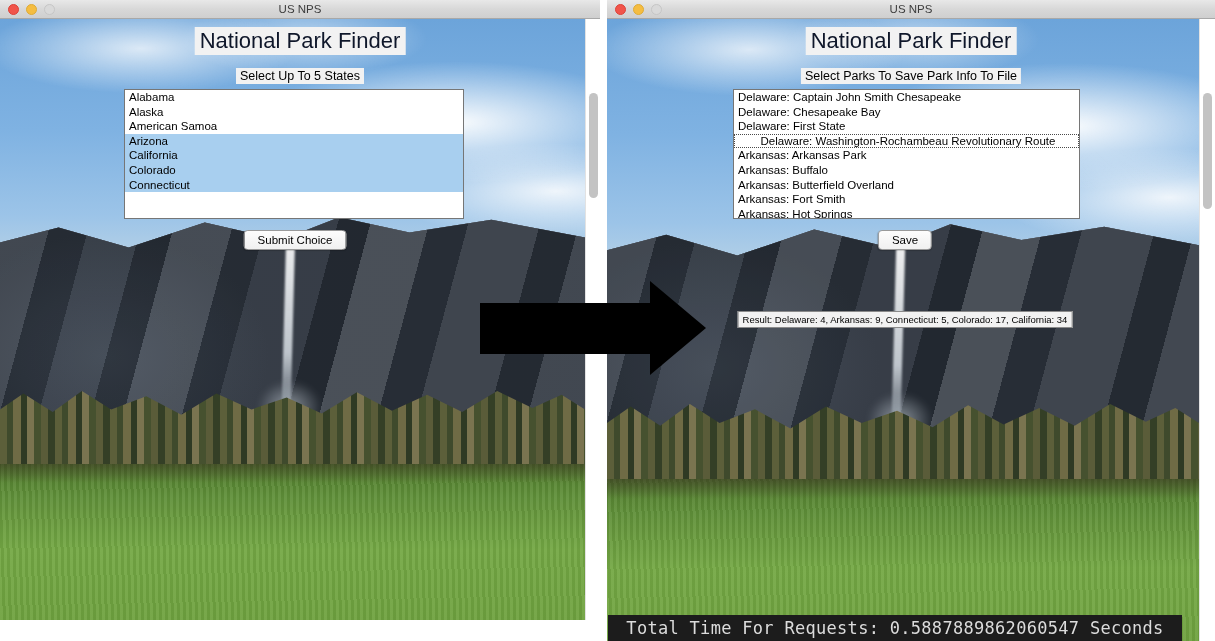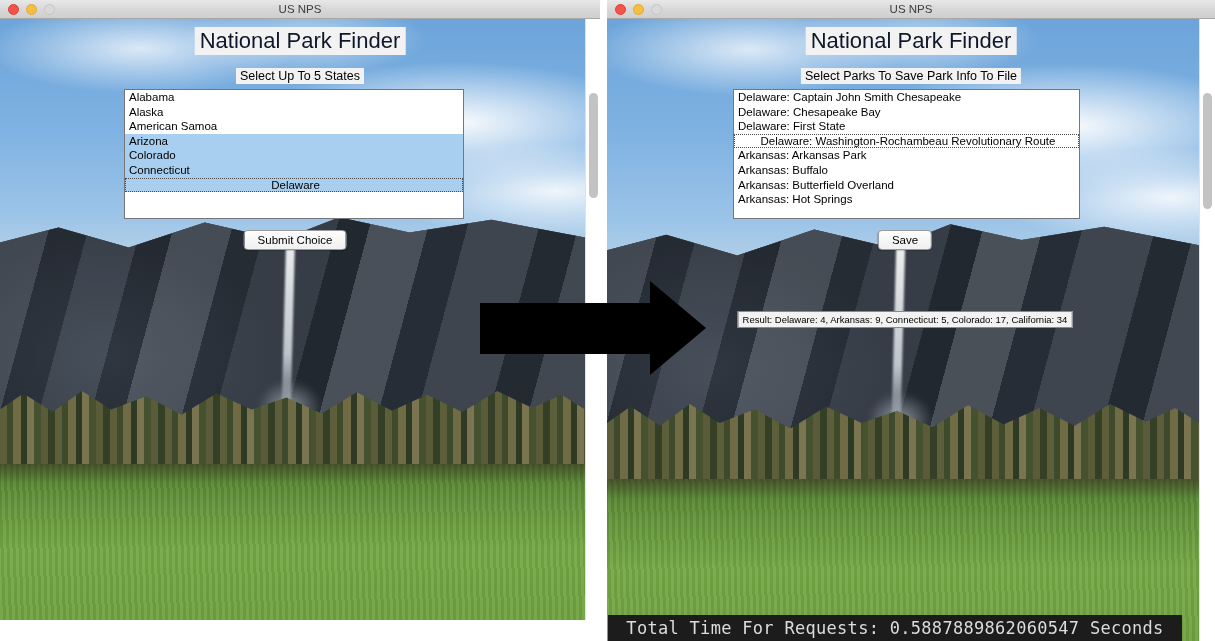--- a/index.html
+++ b/index.html
@@ -299,23 +299,23 @@
 
   <div class="app-title" style="top:27px;">National Park Finder</div>
 
   <div class="prompt-label" style="top:68px;">Select Up To 5 States</div>
 
   <div class="listbox" id="left-listbox" style="left:124px; top:89px; width:340px; height:130px;">
       <div class="list-row">Alabama</div>
       <div class="list-row">Alaska</div>
       <div class="list-row">American Samoa</div>
       <div class="list-row selected">Arizona</div>
+      <div class="list-row selected">California</div>
       <div class="list-row selected">Colorado</div>
       <div class="list-row selected">Connecticut</div>
-      <div class="list-row selected focused">Delaware</div>
     </div>
 
   <div class="push-button" style="top:230px; margin-left:-5px;">Submit Choice</div>
 </div>
 
 <div class="gap-divider"></div>
 
 <div class="window" id="win-right" style="left:607px; width:608px; height:641px;">
 
   <div class="titlebar">
@@ -345,20 +345,21 @@
   <div class="prompt-label" style="top:68px;">Select Parks To Save Park Info To File</div>
 
   <div class="listbox" id="right-listbox" style="left:126px; top:89px; width:347px; height:130px;">
       <div class="list-row">Delaware: Captain John Smith Chesapeake</div>
       <div class="list-row">Delaware: Chesapeake Bay</div>
       <div class="list-row">Delaware: First State</div>
       <div class="list-row focused">Delaware: Washington-Rochambeau Revolutionary Route</div>
       <div class="list-row">Arkansas: Arkansas Park</div>
       <div class="list-row">Arkansas: Buffalo</div>
       <div class="list-row">Arkansas: Butterfield Overland</div>
+      <div class="list-row">Arkansas: Fort Smith</div>
       <div class="list-row">Arkansas: Hot Springs</div>
     </div>
 
   <div class="push-button" style="top:230px; margin-left:-6px;">Save</div>
 
   <div class="result-label" style="top:263px; margin-left:-6px;margin-top:48px;">Result: Delaware: 4, Arkansas: 9, Connecticut: 5, Colorado: 17, California: 34</div>
 </div>
 
 <div>
   <div class="arrow-shaft"></div>

